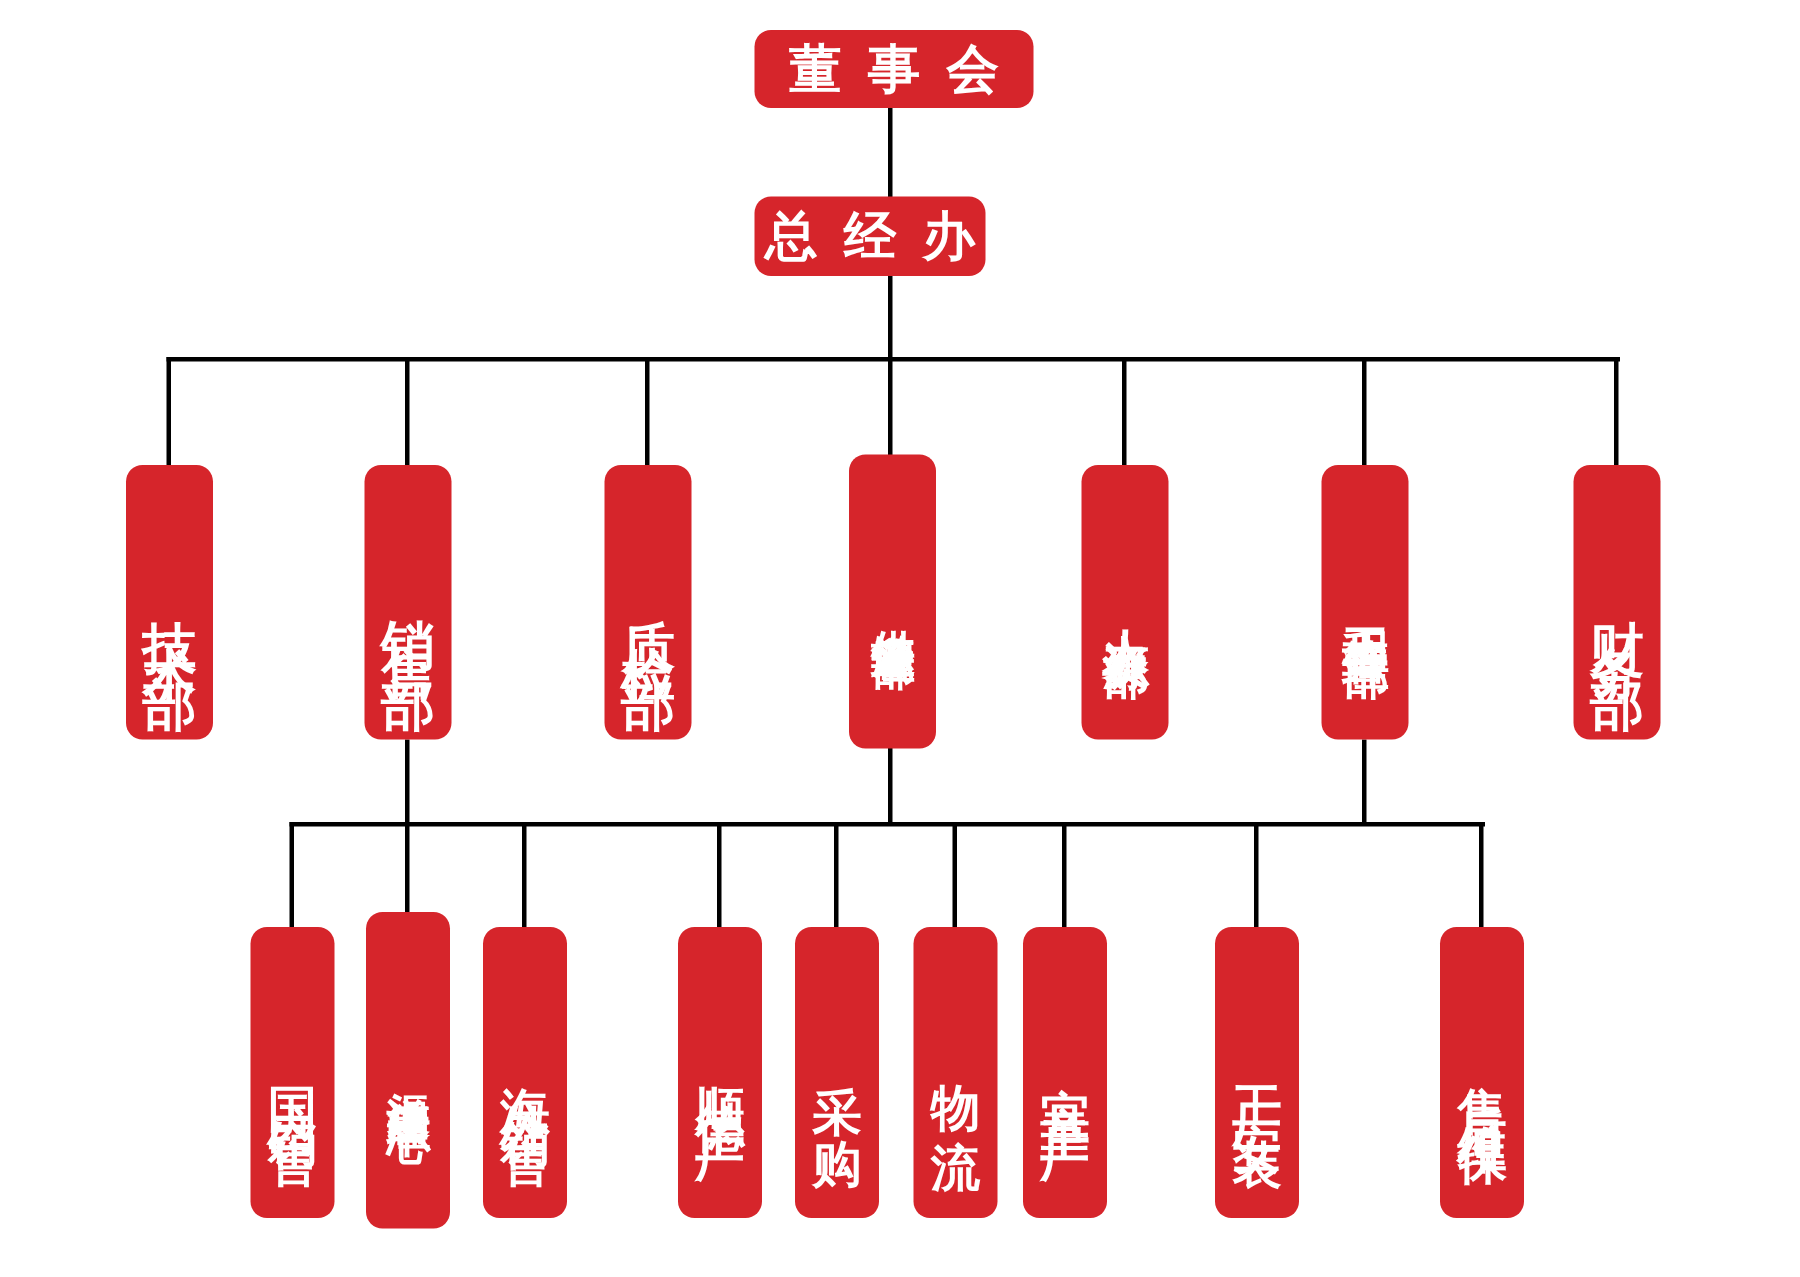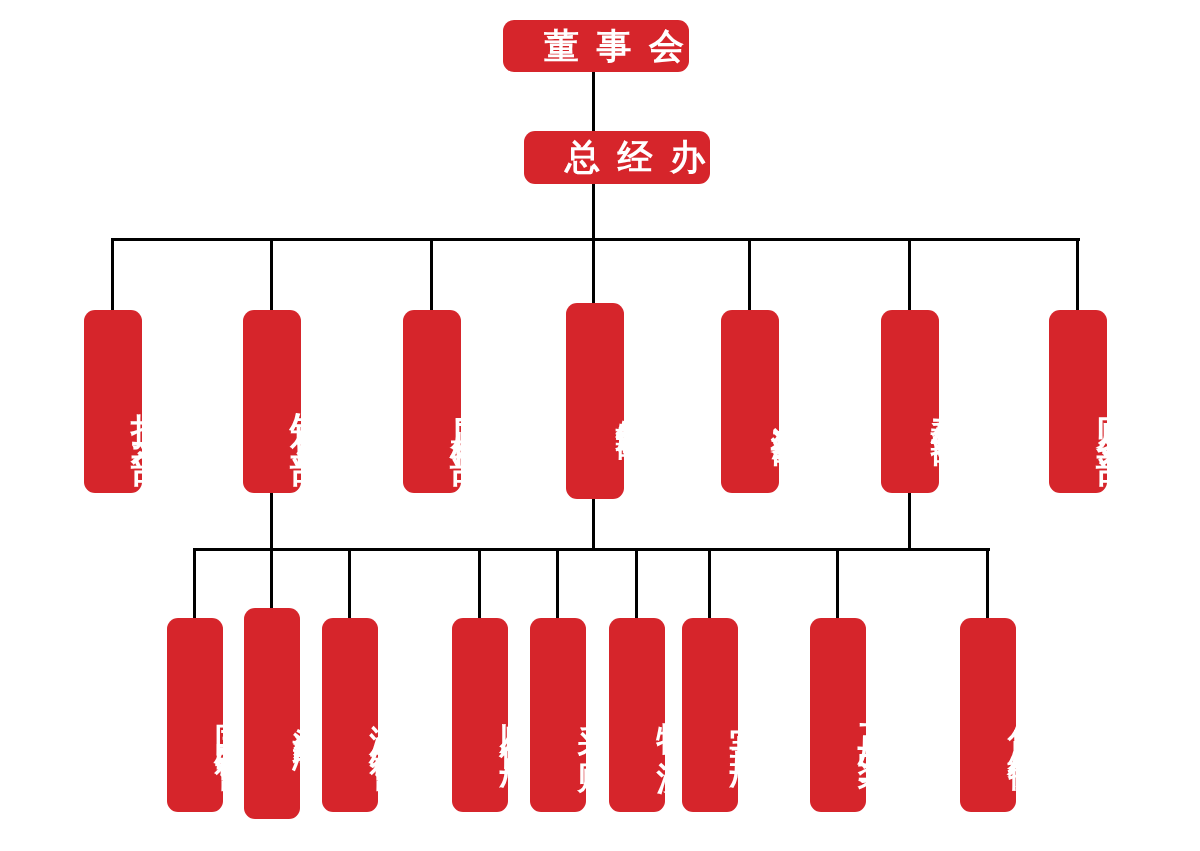--- a/index.html
+++ b/index.html
@@ -14,21 +14,20 @@
   .line { position: absolute; background: #000000; }
   .line.v { width: 3px; }
   .line.h { height: 3px; }
 
   .box {
     position: absolute;
     background: #d6252b;
     color: #ffffff;
     font-weight: bold;
     border-radius: 11px;
-    padding-left: 36px;
   }
 
   
   .hbox {
     display: flex; align-items: center; justify-content: center;
     font-size: 35px;
   }
   .hbox span { letter-spacing: 0.5em; padding-left: 0.5em; white-space: nowrap; }
 
   
@@ -75,21 +74,21 @@
   <div class="line v" style="left:478px;top:548px;height:72px"></div>
   <div class="line v" style="left:556px;top:548px;height:72px"></div>
   <div class="line v" style="left:635px;top:548px;height:72px"></div>
   <div class="line v" style="left:708px;top:548px;height:72px"></div>
   <div class="line v" style="left:836px;top:548px;height:72px"></div>
   <div class="line v" style="left:986px;top:548px;height:72px"></div>
 
   <div class="box hbox" style="left:503px;top:20px;width:186px;height:52px">
     <span>董事会</span>
   </div>
-  <div class="box hbox" style="left:524px;top:131px;width:186px;height:53px">
+  <div class="box hbox" style="left:503px;top:131px;width:154px;height:53px">
     <span>总经办</span>
   </div>
 
   <div class="box vbox lv2 n3" style="left:84px;top:310px">技术部</div>
   <div class="box vbox lv2 n3" style="left:243px;top:310px">销售部</div>
   <div class="box vbox lv2 n3" style="left:403px;top:310px">质检部</div>
   <div class="box vbox lv2 n6" style="left:566px;top:303px;height:196px">供应链管理部</div>
   <div class="box vbox lv2 n5" style="left:721px;top:310px">人力资源部</div>
   <div class="box vbox lv2 n5" style="left:881px;top:310px">工程管理部</div>
   <div class="box vbox lv2 n3" style="left:1049px;top:310px">财务部</div>

